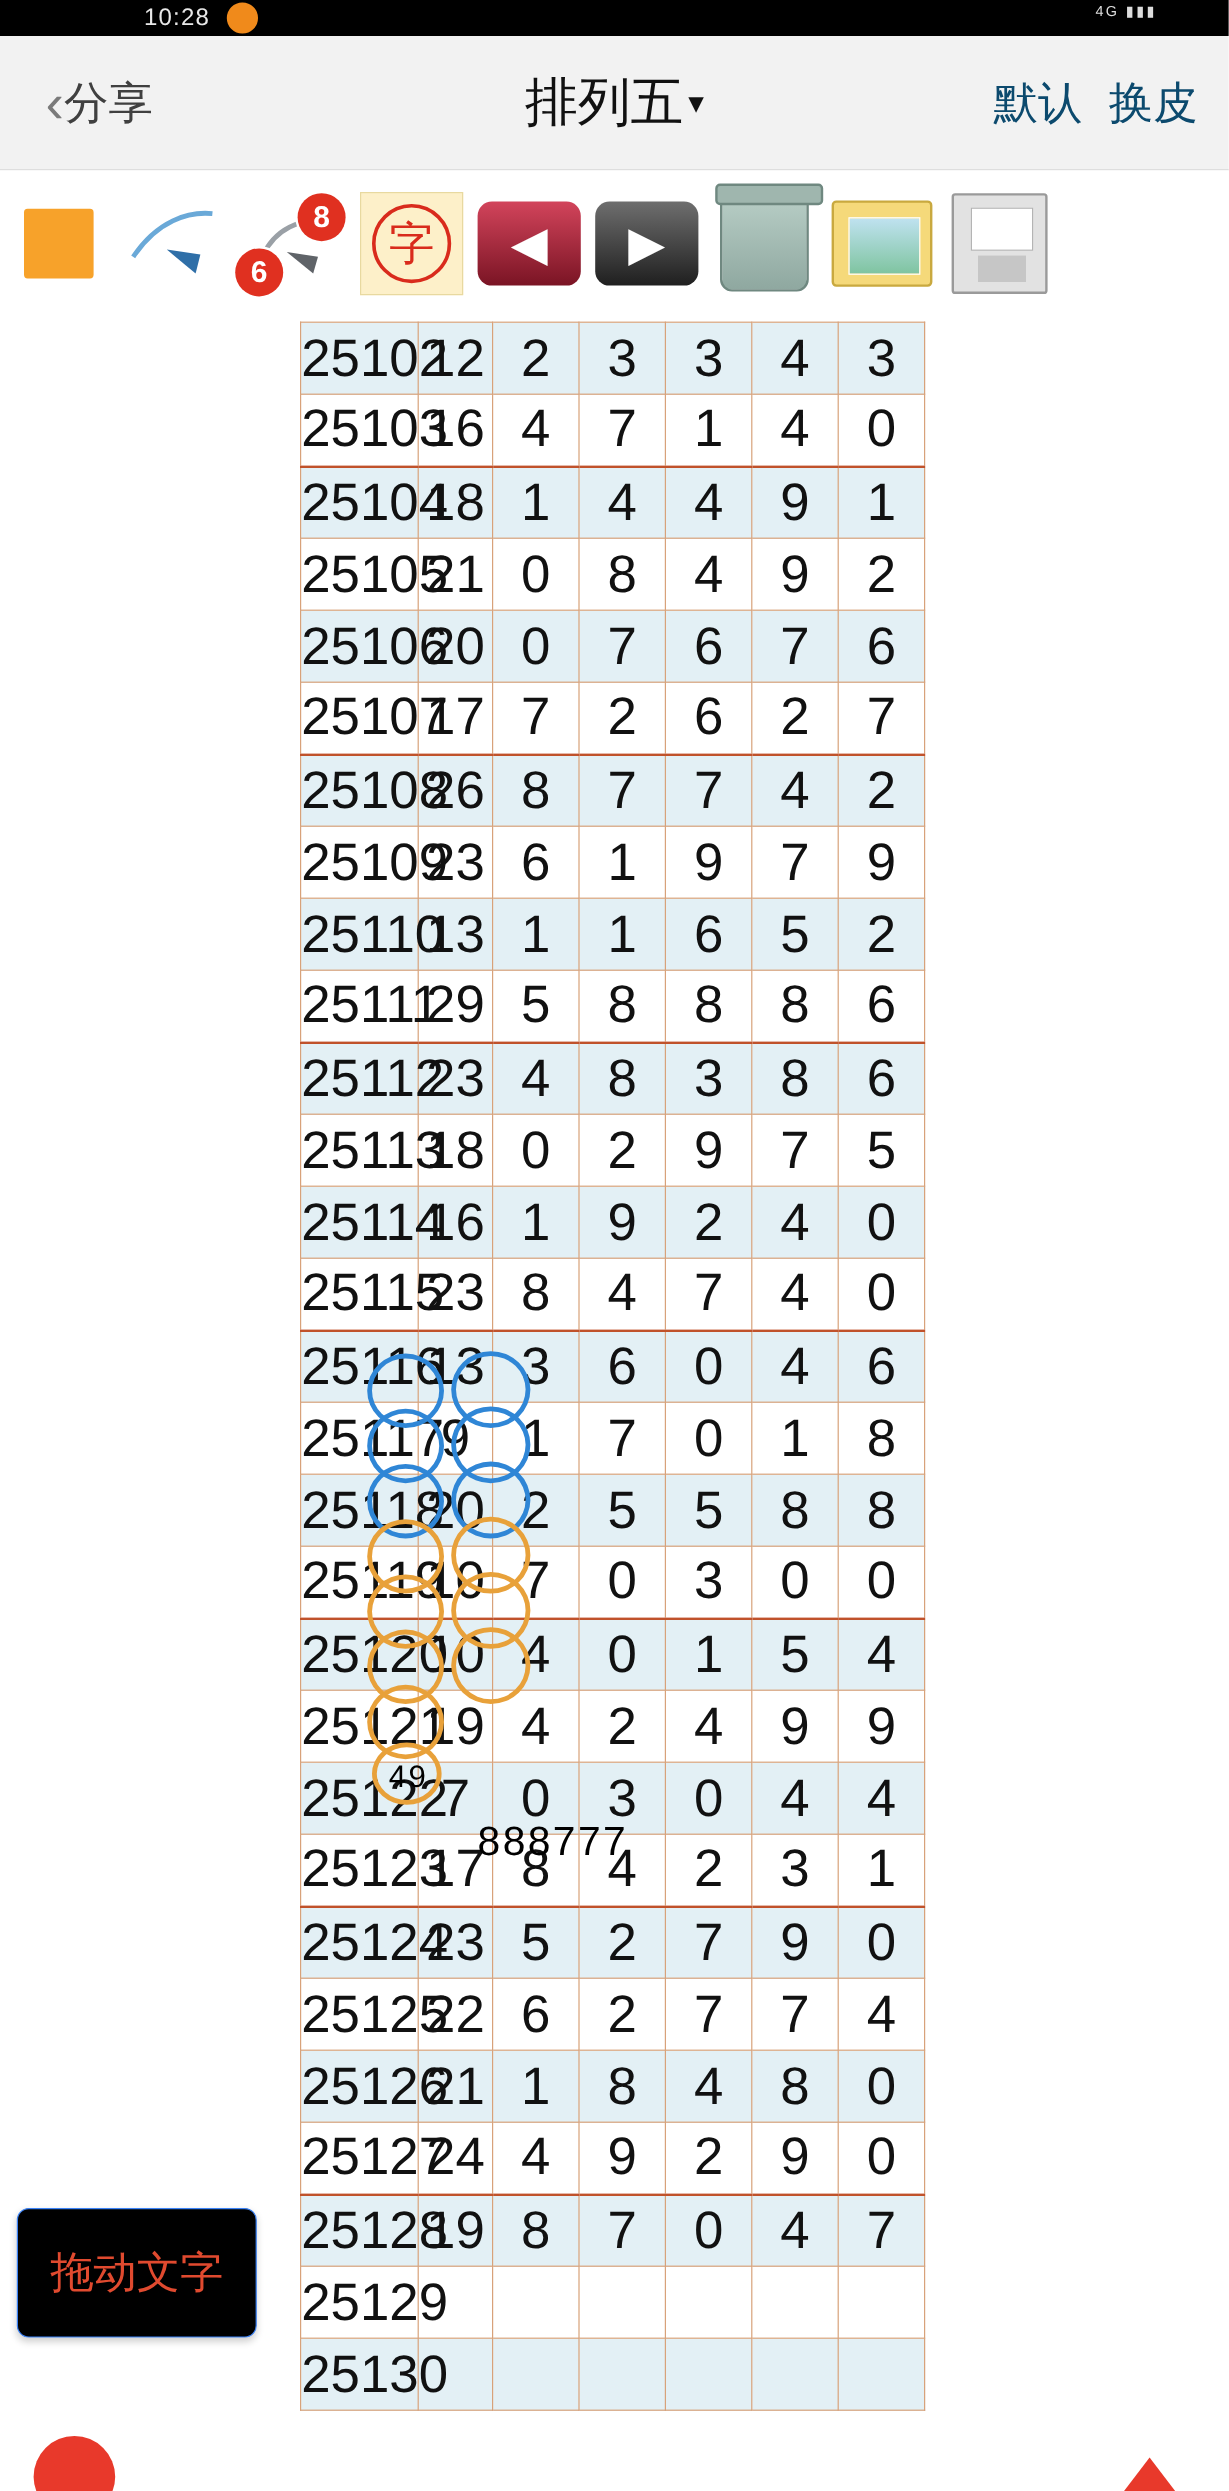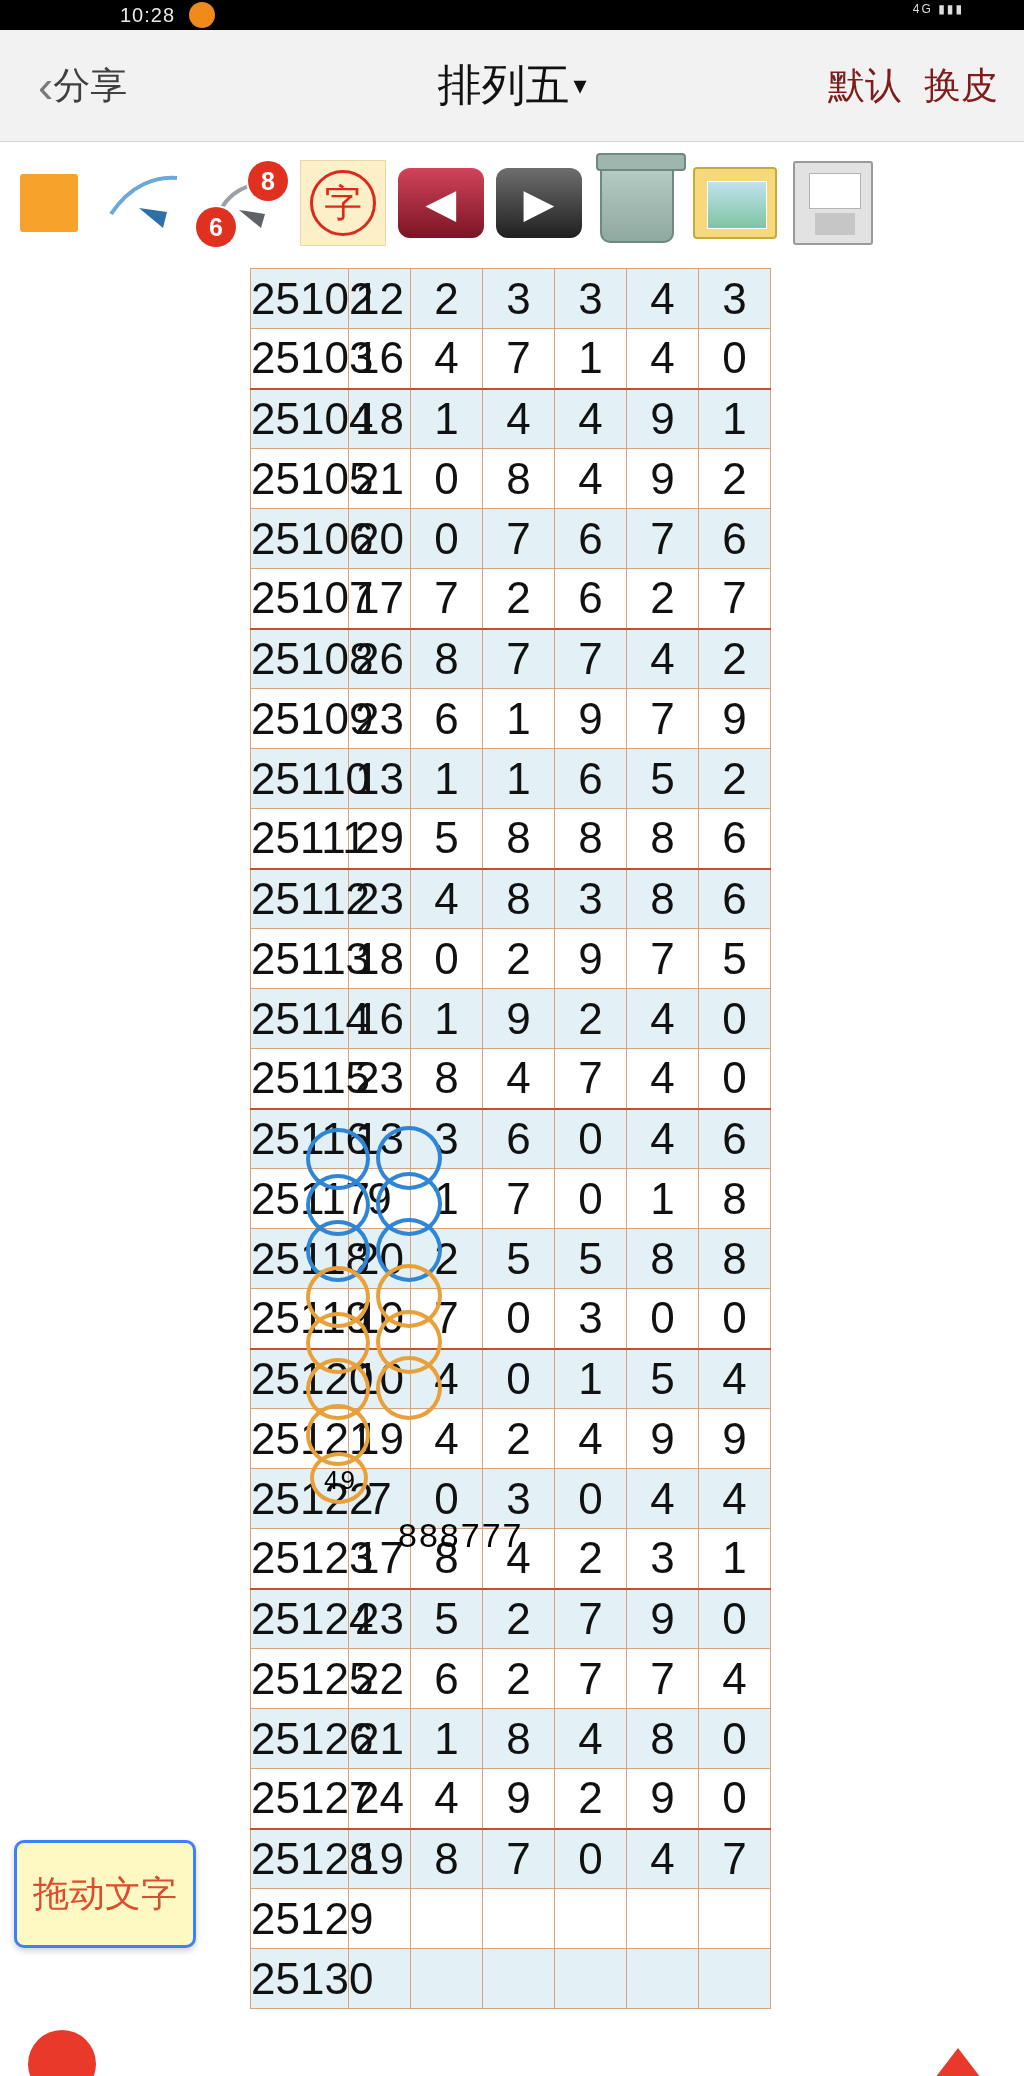--- a/index.html
+++ b/index.html
@@ -60,21 +60,21 @@
     position: absolute; left: 0; right: 0;
     text-align: center;
     font-size: 44px; color: #111111;
     pointer-events: none;
   }
   .title-center .caret {
     font-size: 26px; margin-left: 4px; vertical-align: 6px;
   }
   .title-right {
     position: absolute; right: 26px;
-    font-size: 37px; color: #7f1d1d;
+    font-size: 37px; color: #0c4a6e;
     display: flex; gap: 22px;
   }
 
   
   .toolbar {
     position: absolute; top: 142px; left: 0;
     width: 1024px; height: 122px;
     background: #ffffff;
     display: flex; align-items: center;
   }
@@ -206,23 +206,23 @@
     position: absolute;
     color: #000000; font-size: 34px; letter-spacing: 2px;
   }
   .wm-49 { left: 74px; top: 1197px; font-size: 26px; }
   .wm-888 { left: 112px; top: 1248px; margin-left: 36px; }
 
   
   .drag-btn {
     position: absolute;
     left: 14px; bottom: 128px;
-    width: 182px; height: 108px;
-    background: #fef9c3;
-    border: 3px solid #3b82f6;
+    width: 200px; height: 108px;
+    background: #000000;
+    border: 1px solid #3b82f6;
     border-radius: 10px;
     display: flex; align-items: center; justify-content: center;
     color: #e04a2f; font-size: 36px;
     box-shadow: 0 3px 6px rgba(0,0,0,.18);
   }
 
   
   .bottom-red-circle {
     position: absolute; left: 28px; bottom: -22px;
     width: 68px; height: 68px; border-radius: 50%;

